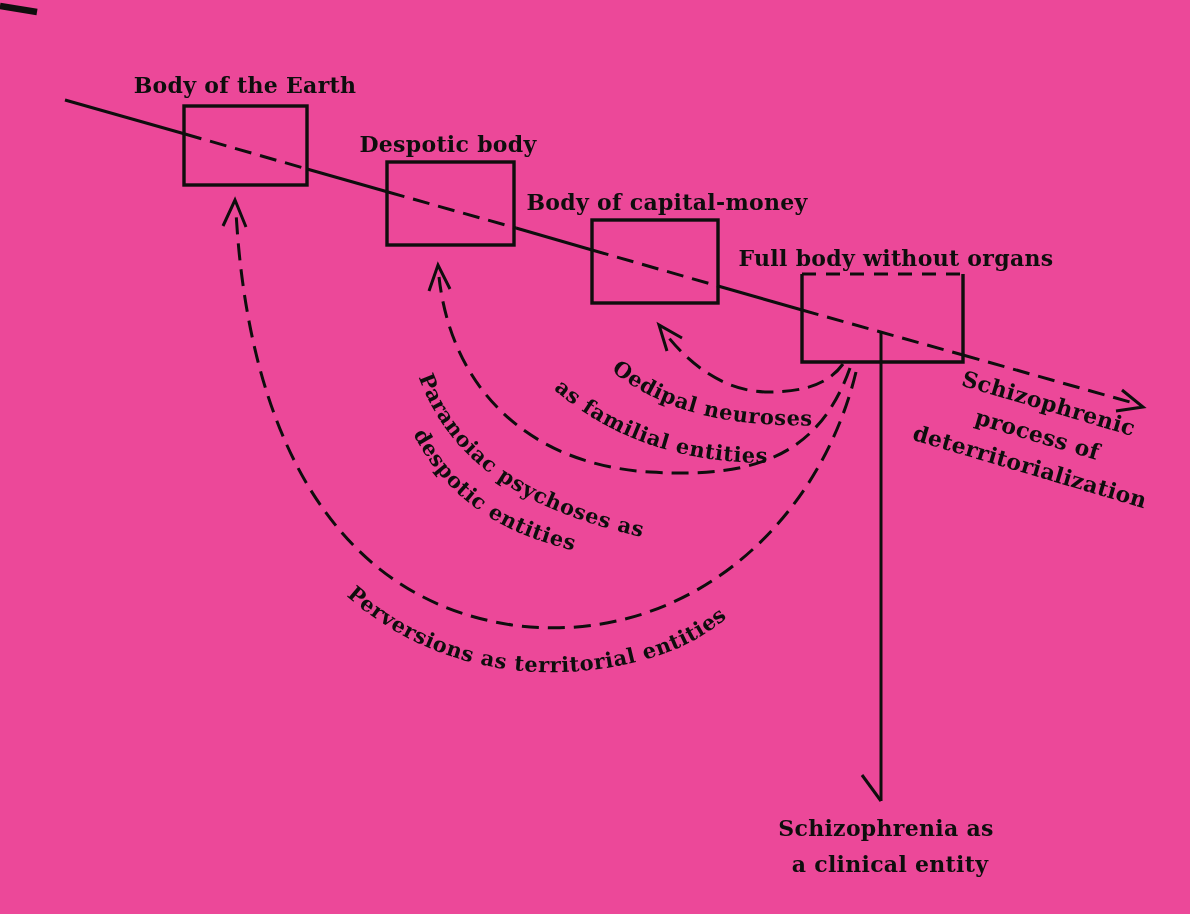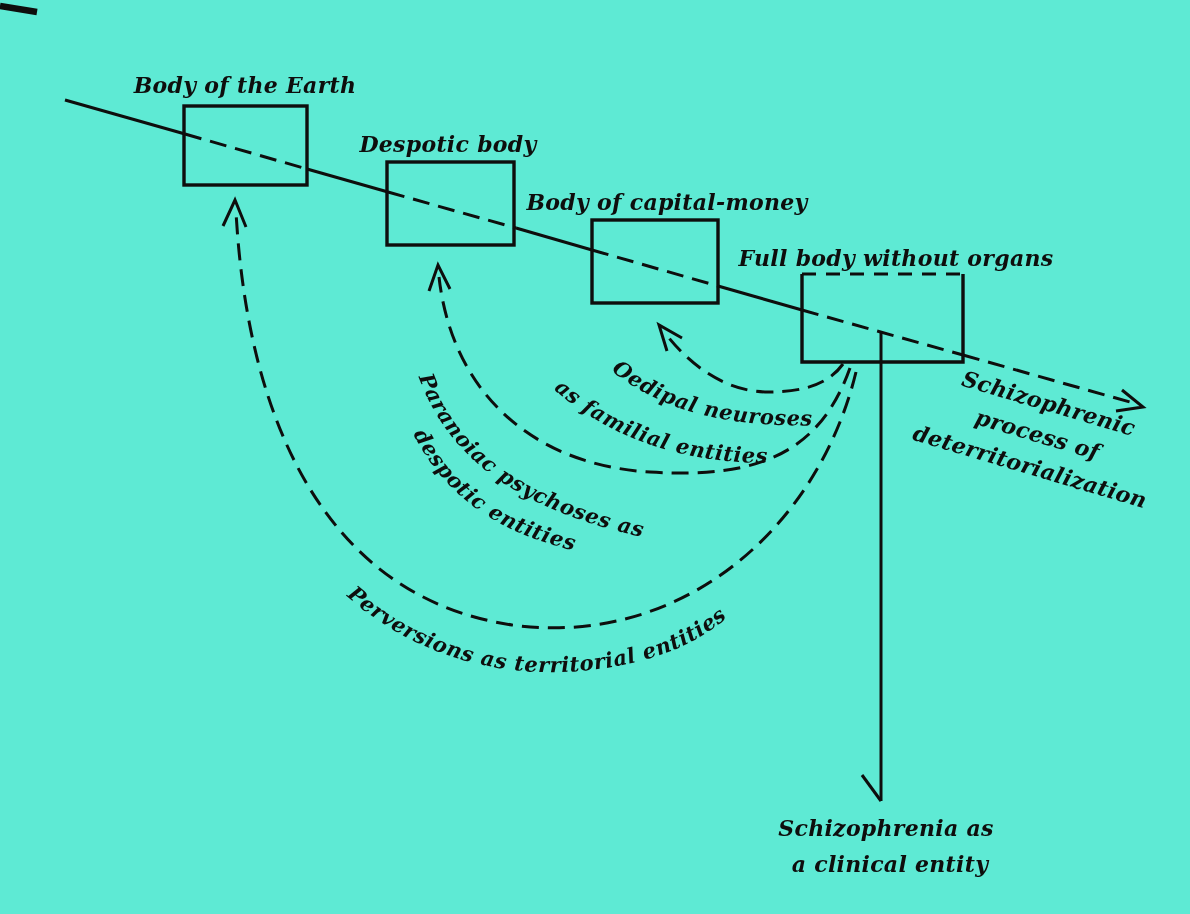--- a/index.html
+++ b/index.html
@@ -1,22 +1,21 @@
 <!DOCTYPE html>
 <html><head>
 <meta charset="utf-8">
 <style>
   html,body{margin:0;padding:0;background:#ffffff;}
   .diagram-wrap{
     position:relative;
     width:1190px;height:914px;
-    background:#5eead4;
+    background:#ec4899;
     overflow:hidden;
     font-family:"DejaVu Serif",serif;
-    font-style:italic;
   }
   svg{display:block;}
   .ln{stroke:#0e0e0d;fill:none;stroke-width:3;stroke-linecap:butt;}
   .thick{stroke-width:6.5;}
   .dash{stroke-dasharray:17 9;}
   .dash2{stroke-dasharray:14 10;}
   .bx{stroke:#0e0e0d;fill:none;stroke-width:3.4;}
   .lbl{
     font-family:"DejaVu Serif",serif;
     font-weight:bold;

